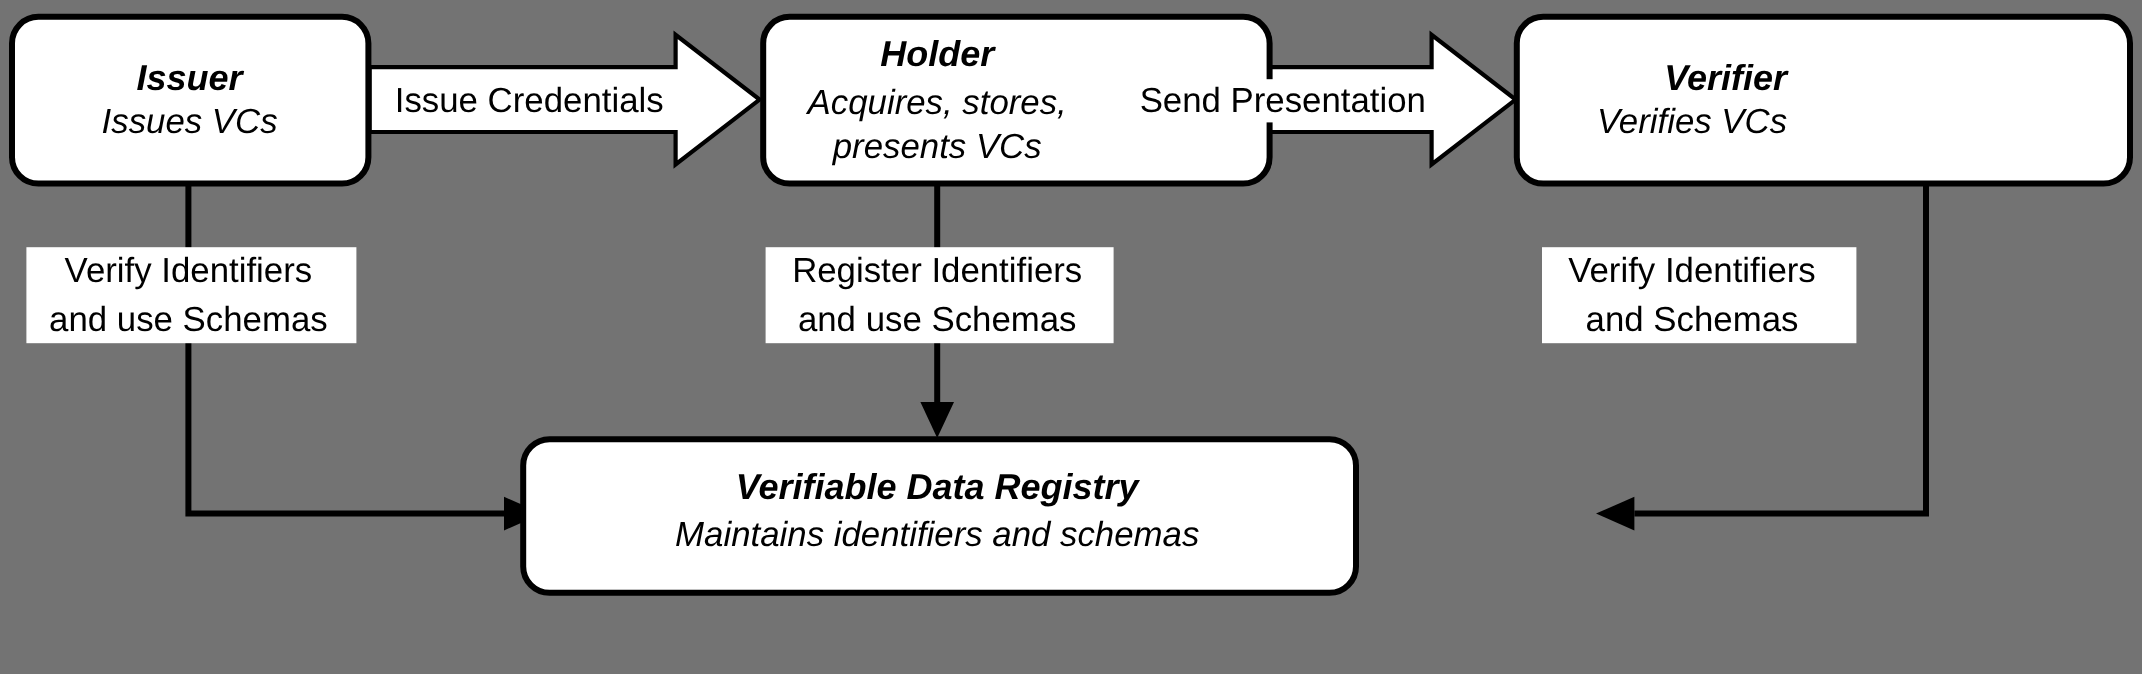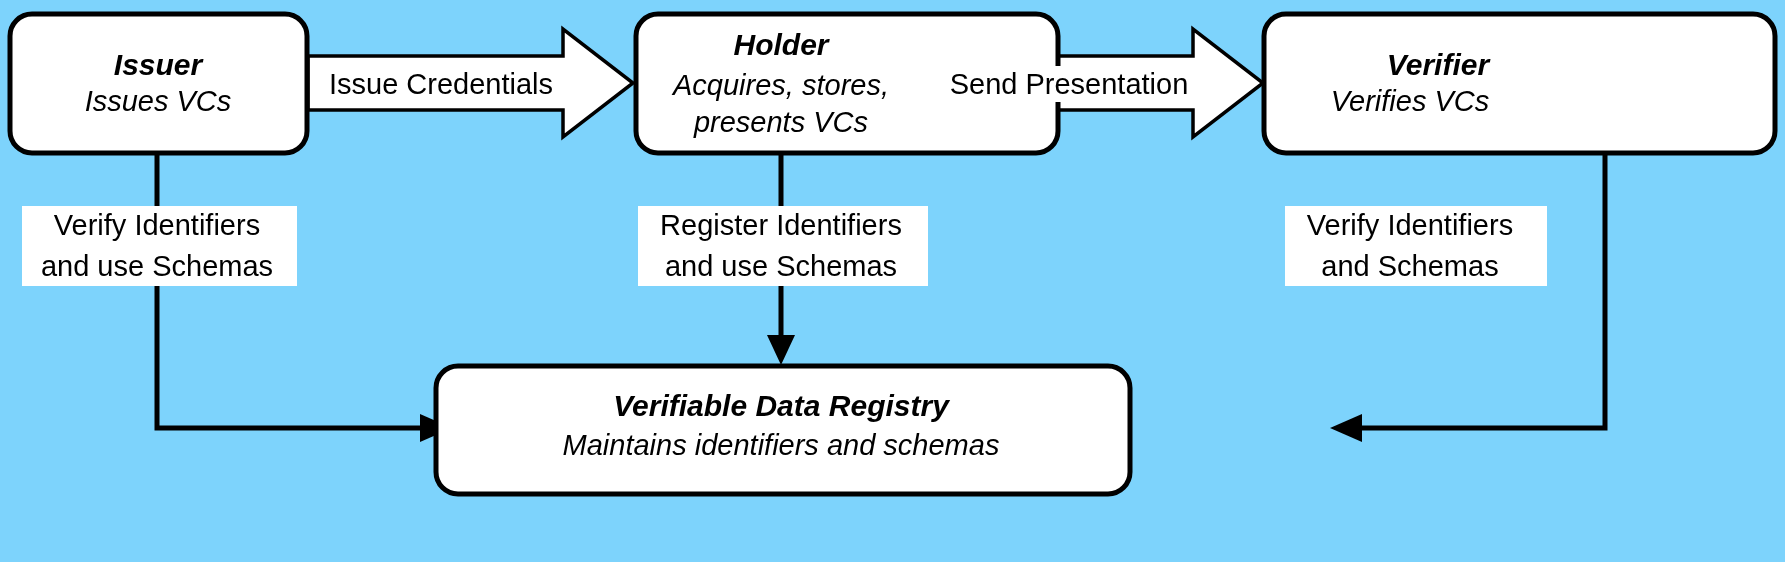--- a/index.html
+++ b/index.html
@@ -4,21 +4,21 @@
 <style>
   html, body {
     margin: 0;
     padding: 0;
     background: #ffffff;
   }
   #diagram-root {
     position: relative;
     width: 1785px;
     height: 562px;
-    background: #7dd3fc;
+    background: #737373;
     font-family: "Liberation Sans", sans-serif;
     overflow: hidden;
   }
   svg.canvas {
     position: absolute;
     top: 0;
     left: 0;
     width: 1785px;
     height: 562px;
   }

